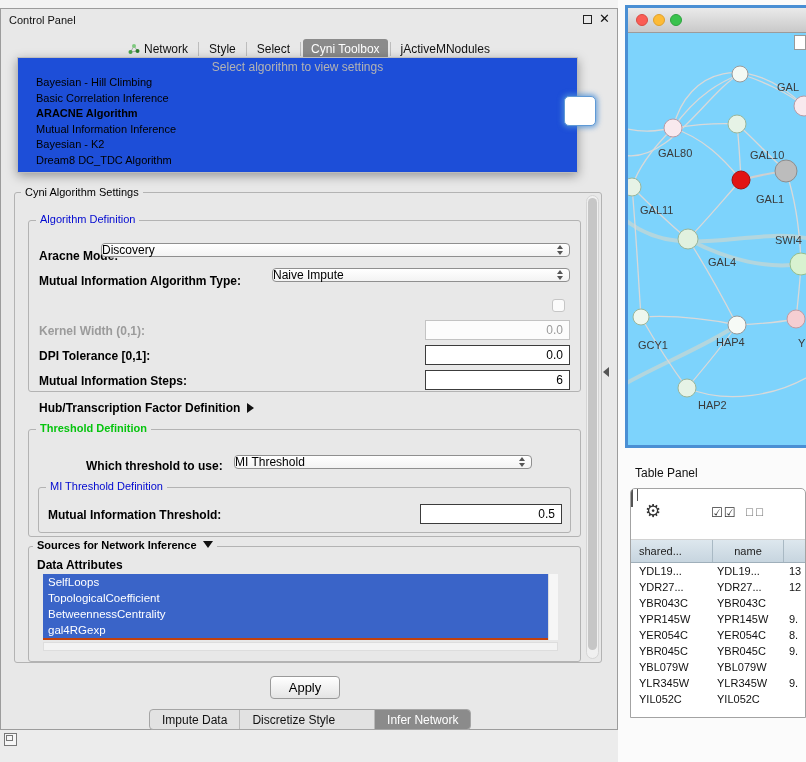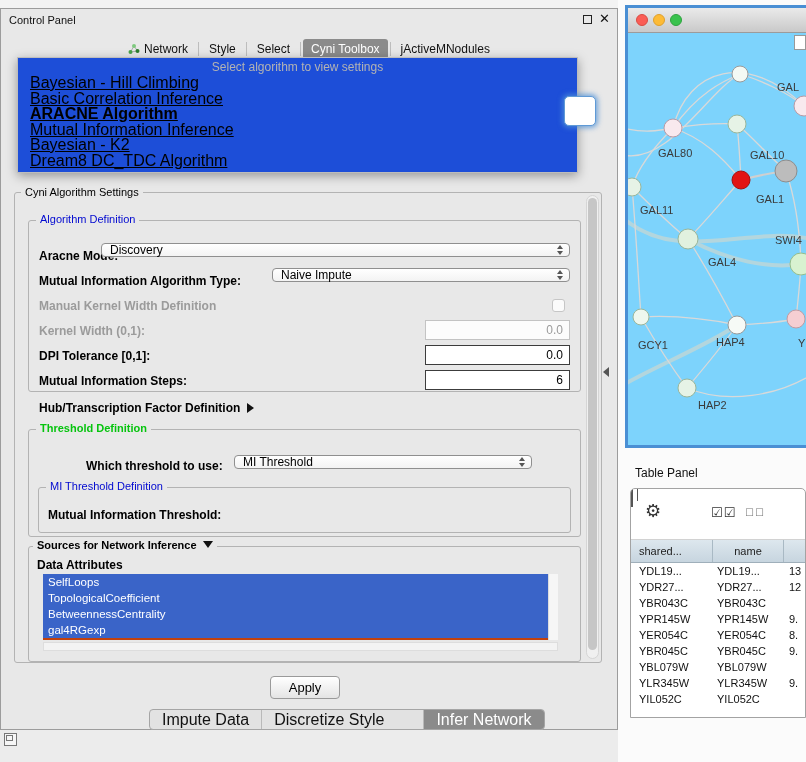--- a/index.html
+++ b/index.html
@@ -27,21 +27,21 @@
   .t-black{color:#000;}
   .t-blue{color:#0008d0;font-weight:normal;}
   .t-green{color:#06c40e;font-weight:bold;}
   .t-bold{color:#000;font-weight:bold;}
 
   .lbl{position:absolute;font-size:12px;font-weight:bold;color:#000;white-space:nowrap;}
   .lbl.disabled{color:#9b9b9b;}
 
   .combo{position:absolute;height:14px;background:linear-gradient(#ffffff,#f3f3f3);
     border:1px solid #8f8f8f;border-radius:4px;box-sizing:border-box;font-size:12px;
-    display:flex;align-items:center;padding-left:8px;color:#000;}
+    display:flex;align-items:center;padding-left:0;color:#000;}
   .combo-arrows{position:absolute;right:6px;top:0;height:100%;display:flex;flex-direction:column;justify-content:center;gap:2px;}
   .arr-up{width:0;height:0;border-left:3.5px solid transparent;border-right:3.5px solid transparent;border-bottom:4px solid #555;}
   .arr-dn{width:0;height:0;border-left:3.5px solid transparent;border-right:3.5px solid transparent;border-top:4px solid #555;}
 
   .field{position:absolute;height:20px;border:1px solid #3c3c3c;background:#fff;box-sizing:border-box;
     font-size:12px;text-align:right;padding:0 6px;font-family:inherit;color:#000;outline:none;}
   .field.disabled{border-color:#c3c3c3;color:#9b9b9b;background:#fcfcfc;}
 
   .cbx{position:absolute;width:13px;height:13px;border:1.5px solid #c6c6c6;border-radius:3px;background:#fbfbfb;box-sizing:border-box;}
 
@@ -58,29 +58,29 @@
 
   .v-scrollbar{position:absolute;left:585px;top:186px;width:13px;height:464px;background:#f0f0f0;
     border:1px solid #d5d5d5;border-radius:7px;box-sizing:border-box;}
   .v-thumb{position:absolute;left:1px;top:2px;width:9px;height:452px;background:#c6c6c6;border-radius:5px;}
 
   .apply-btn{position:absolute;left:269px;top:667px;width:68px;height:21px;border:1px solid #9a9a9a;border-radius:4px;
     background:linear-gradient(#ffffff,#e4e4e4);font-size:13px;color:#000;display:flex;align-items:center;justify-content:center;}
 
   .bottom-tabs{position:absolute;left:148px;top:700px;height:21px;display:flex;border:1px solid #a5a5a5;
     border-radius:4px;overflow:hidden;background:#e2e2e2;box-sizing:border-box;}
-  .btab{font-size:16px;padding:0 12px;display:flex;align-items:center;color:#111;border-left:1px solid #b9b9b9;white-space:nowrap;}
+  .btab{font-size:12px;padding:0 12px;display:flex;align-items:center;color:#111;border-left:1px solid #b9b9b9;white-space:nowrap;}
   .btab:first-child{border-left:none;}
   .btab.active{background:#8b8b8b;color:#fff;margin-left:27px;}
 
   
   .algo-popup{position:absolute;left:17px;top:57px;width:561px;height:116px;background:#1d4ed8;
     border:1px solid #bdbdbd;box-shadow:0 3px 10px rgba(0,0,0,0.35);z-index:50;box-sizing:border-box;}
   .popup-placeholder{font-size:12px;color:#b3b3b3;text-align:center;height:16px;line-height:16px;margin-top:1px;}
-  .popup-item{font-size:16px;color:#000;height:15.5px;line-height:15.5px;padding-left:12px;white-space:nowrap;text-decoration:underline;}
+  .popup-item{font-size:11px;color:#000;height:15.5px;line-height:15.5px;padding-left:18px;white-space:nowrap;}
   .popup-item.sel{font-weight:bold;}
 
   .focus-btn{position:absolute;left:564px;top:96px;width:30px;height:28px;background:#fff;
     border:1px solid #5f9ad6;border-radius:5px;box-shadow:0 0 5px 2px rgba(80,145,215,0.75);z-index:60;}
 
   .collapse-handle{position:absolute;left:603px;top:367px;width:0;height:0;z-index:20;
     border-top:5px solid transparent;border-bottom:5px solid transparent;border-right:6px solid #555;}
 
   
   .net-window{position:absolute;left:625px;top:5px;width:181px;height:443px;z-index:10;
@@ -166,21 +166,20 @@
 
     <span class="lbl" style="left:38px;top:265px;">Mutual Information Algorithm Type:</span>
     <div class="combo" style="left:271px;top:259px;width:298px;">
       <span>Naive Impute</span>
       <span class="combo-arrows">
           <span class="arr-up"></span>
           <span class="arr-dn"></span>
         </span>
     </div>
 
-    <span class="lbl disabled" style="left:38px;top:290px;">Manual Kernel Width Definition</span>
     <span class="cbx" style="left:551px;top:290px;"></span>
 
     <span class="lbl disabled" style="left:38px;top:315px;">Kernel Width (0,1):</span>
     <input class="field disabled" style="left: 424px; top: 311px; width: 145px;" readonly="" value="0.0">
 
     <span class="lbl" style="left:38px;top:340px;">DPI Tolerance [0,1]:</span>
     <input class="field" style="left: 424px; top: 336px; width: 145px;" readonly="" value="0.0">
 
     <span class="lbl" style="left:38px;top:365px;">Mutual Information Steps:</span>
     <input class="field" style="left: 424px; top: 361px; width: 145px;" readonly="" value="6">
@@ -195,20 +194,21 @@
       <span>MI Threshold</span>
       <span class="combo-arrows">
           <span class="arr-up"></span>
           <span class="arr-dn"></span>
         </span>
     </div>
 
     <div class="groupbox" style="left:37px;top:478px;width:533px;height:46px;"></div>
     <span class="gb-title t-blue" style="left:45px;top:471px;">MI Threshold Definition</span>
     <span class="lbl" style="left:47px;top:499px;">Mutual Information Threshold:</span>
+    <input class="field" style="left: 419px; top: 495px; width: 142px;" readonly="" value="0.5">
 
     <div class="groupbox" style="left:27px;top:537px;width:553px;height:116px;"></div>
     <span class="gb-title t-bold" style="left:32px;top:530px;"><span>Sources for Network Inference</span><span class="tri-down"></span></span>
     <span class="lbl" style="left:36px;top:549px;">Data Attributes</span>
     <div class="attr-list">
         <div class="attr-item">SelfLoops</div>
         <div class="attr-item">TopologicalCoefficient</div>
         <div class="attr-item">BetweennessCentrality</div>
         <div class="attr-item">gal4RGexp</div>
       </div>

